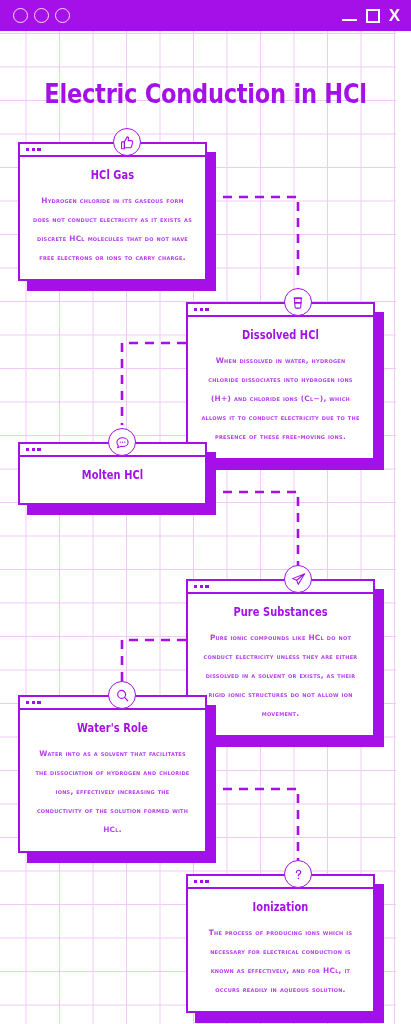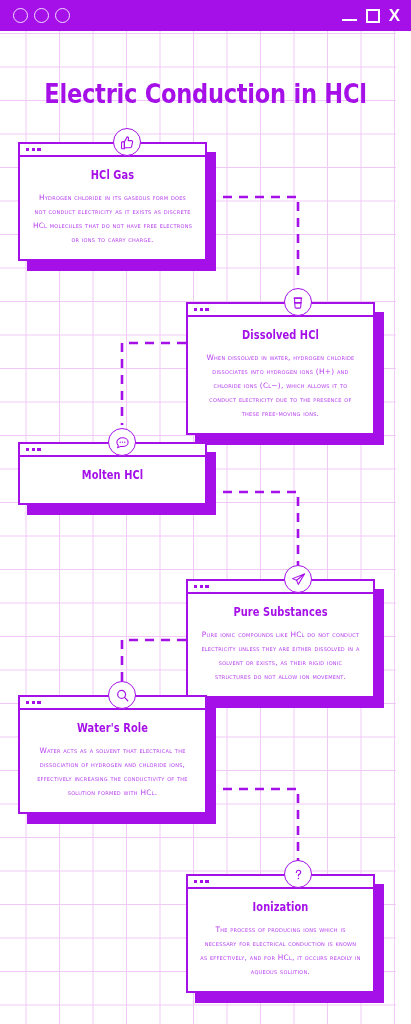--- a/index.html
+++ b/index.html
@@ -157,22 +157,22 @@
     font-size: 11.5px;
     font-weight: 700;
     letter-spacing: 0.1px;
     margin-bottom: 9px;
     transform: scaleX(0.95);
   }
   .card-text {
     color: #b63ef0;
     font-family: "DejaVu Sans", sans-serif;
     font-size: 7.4px;
-    font-weight: 400;
-    line-height: 14px;
+    font-weight: 700;
+    line-height: 19px;
     font-variant: small-caps;
     letter-spacing: 0.25px;
   }
 
   
   .icon-badge {
     position: absolute;
     width: 28px; height: 28px;
     border-radius: 50%;
     background: #ffffff;
@@ -320,21 +320,21 @@
       <div class="card-frame">
         <div class="card-titlebar">
           <span class="dots">
               <i></i>
               <i></i>
               <i></i>
             </span>
         </div>
         <div class="card-body">
           <div class="card-heading">Water's Role</div>
-          <div class="card-text">Water acts as a solvent that electrical the dissociation of hydrogen and chloride ions, effectively increasing the conductivity of the solution formed with HCl.</div>
+          <div class="card-text">Water into as a solvent that facilitates the dissociation of hydrogen and chloride ions, effectively increasing the conductivity of the solution formed with HCl.</div>
         </div>
       </div>
       <div class="icon-badge" style="left:90px; top:-14px;">
         <svg viewBox="0 0 24 24" width="15" height="15" fill="none" stroke="#a50fe8" stroke-width="1.9" stroke-linecap="round" stroke-linejoin="round">
           <circle cx="10.6" cy="10.2" r="6.3"></circle>
           <path d="M15.3 15.1 20.4 20.4"></path>
         </svg>
       </div>
     </div>
 

